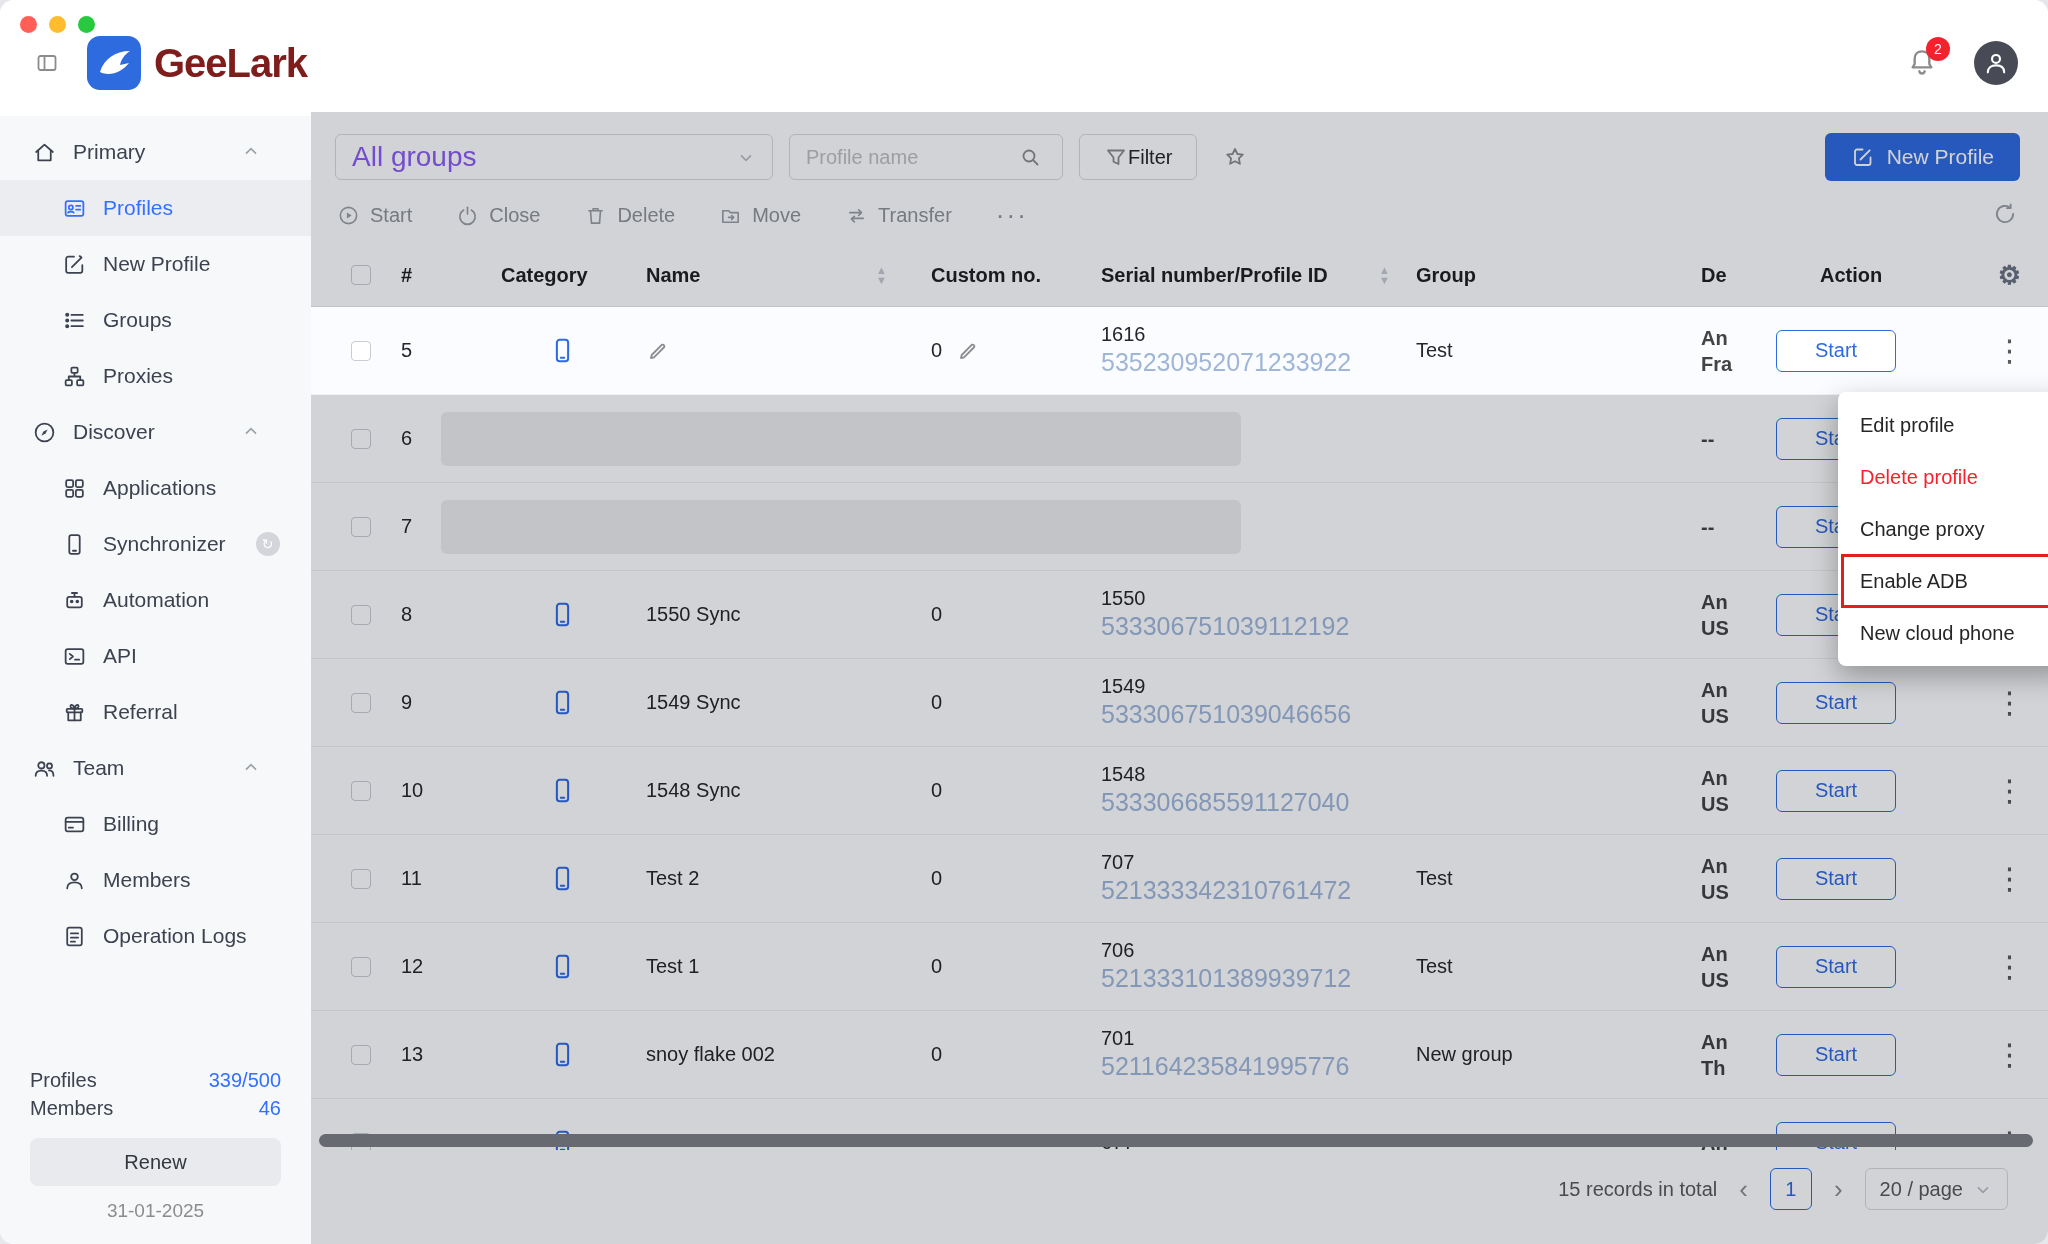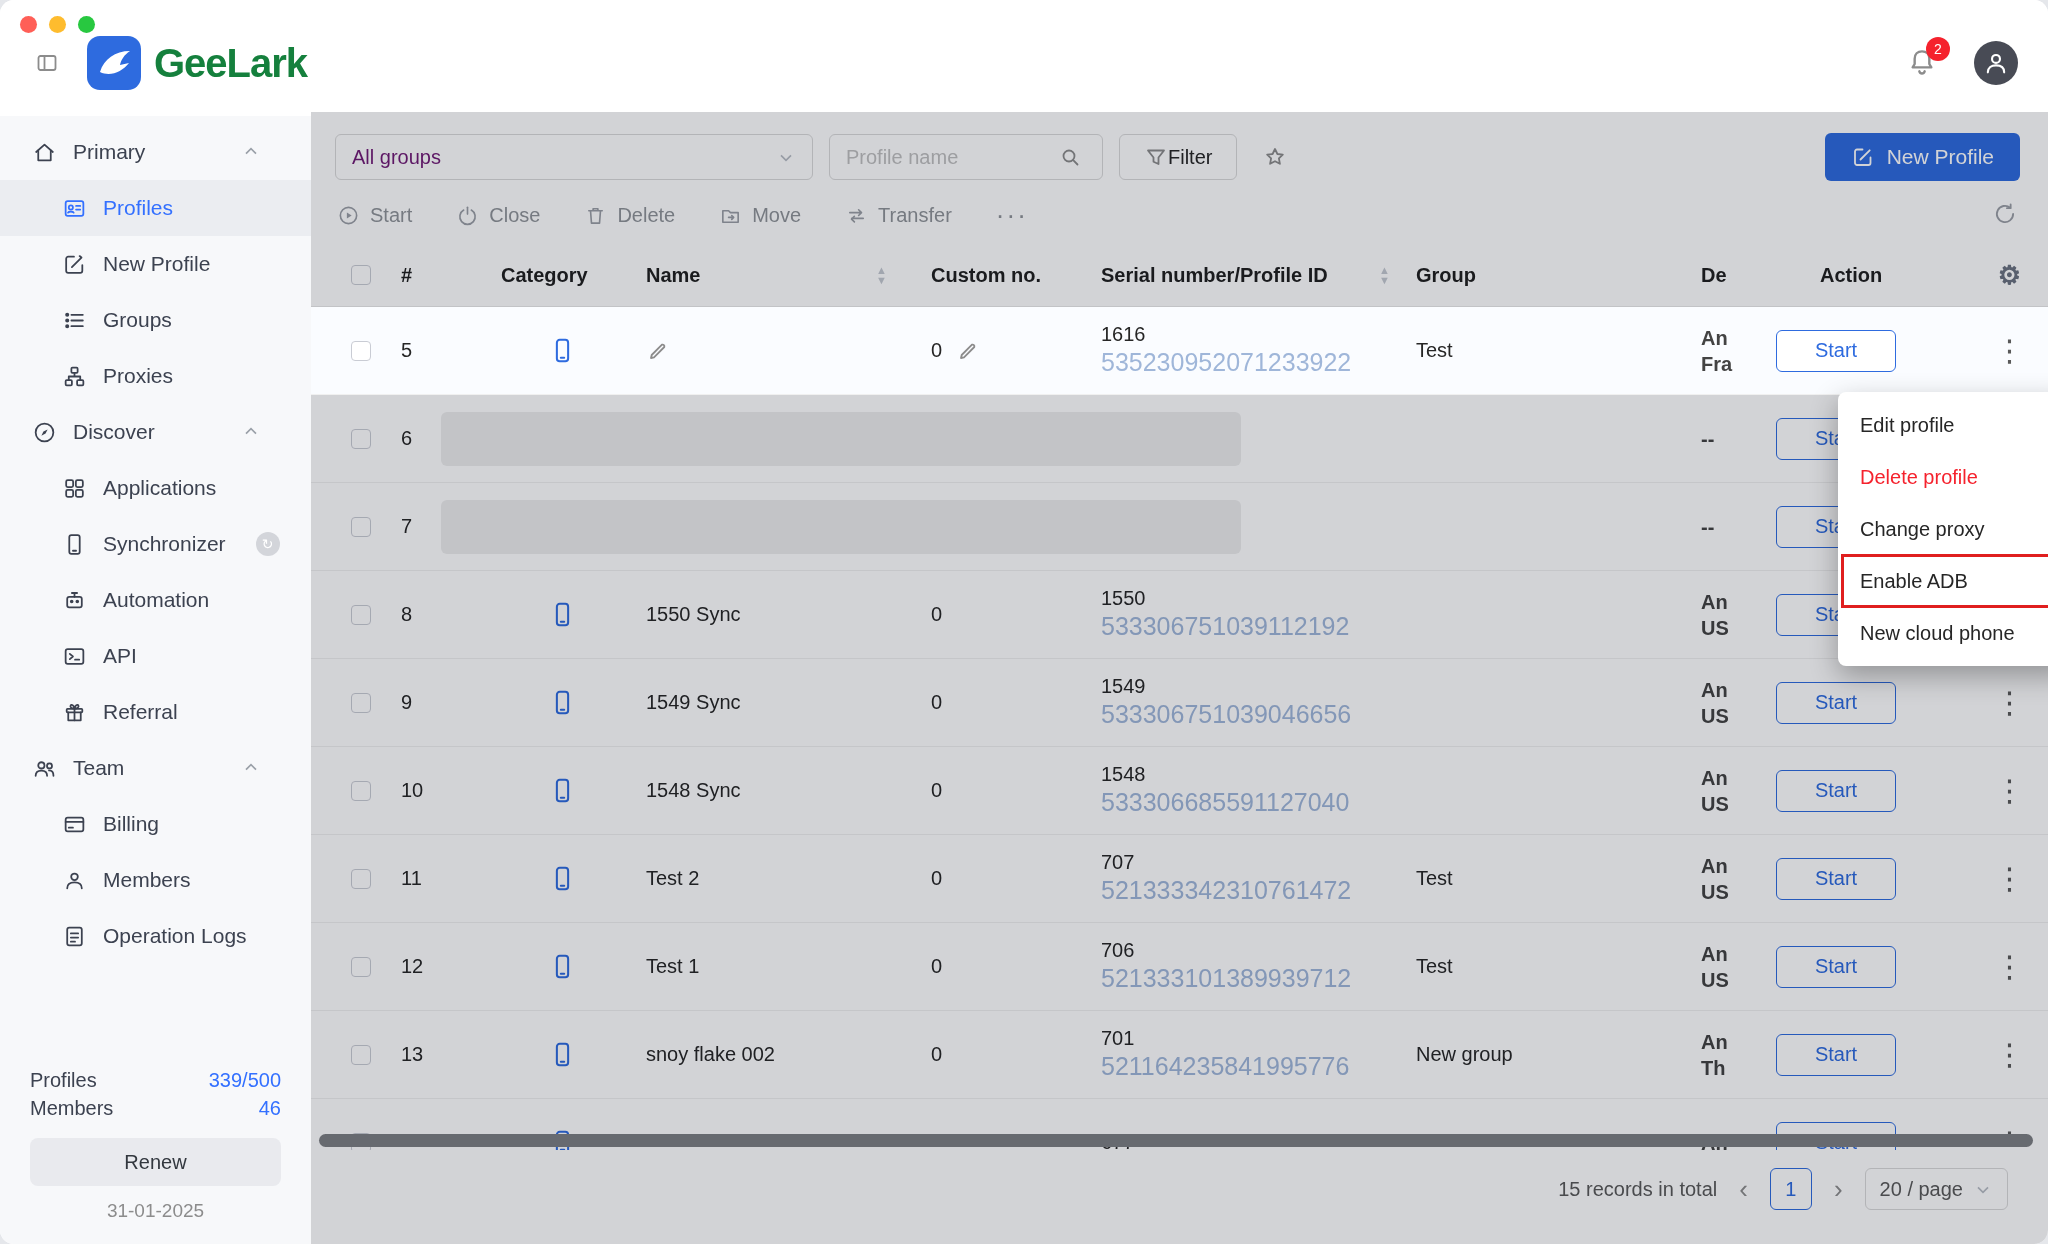--- a/index.html
+++ b/index.html
@@ -9,21 +9,21 @@
   
   .traffic { position:absolute; top:16px; left:20px; display:flex; gap:12px; z-index:90; }
   .dot { width:17px; height:17px; border-radius:50%; }
   .dot.red{background:#ff5f57;} .dot.yellow{background:#febc2e;} .dot.green{background:#28c840;}
 
   
   .header { position:absolute; top:0; left:0; right:0; height:112px; background:#fff; display:flex; align-items:center; padding:14px 30px 0 30px; }
   .collapse-btn { width:34px; height:34px; display:flex; align-items:center; justify-content:center; color:#8c8c8c; margin-right:22px; background:none; border:none; }
   .brand { display:flex; align-items:center; gap:12px; }
   .brand-mark { width:56px; height:56px; }
-  .brand-name { font-size:40px; font-weight:800; color:#15803d; letter-spacing:-1px; }
+  .brand-name { font-size:40px; font-weight:800; color:#7f1d1d; letter-spacing:-1px; }
   .header-right { margin-left:auto; display:flex; align-items:center; gap:34px; }
   .bell-wrap { position:relative; width:36px; height:36px; color:#4b5563; background:none; border:none; }
   .badge { position:absolute; top:-8px; right:-10px; min-width:24px; height:24px; padding:0 5px; background:#f5222d; color:#fff; border-radius:12px; font-size:14px; display:flex; align-items:center; justify-content:center; }
   .avatar { width:44px; height:44px; border-radius:50%; background:#484b55; display:flex; align-items:center; justify-content:center; border:none; }
 
   
   .sidebar { position:absolute; top:116px; left:0; width:311px; bottom:0; background:#f7f8fa; display:flex; flex-direction:column; padding-top:8px; }
   .s-section, .s-item { display:flex; align-items:center; gap:16px; height:56px; font-size:21px; color:#3c4250; cursor:default; }
   .s-section { padding:0 0 0 32px; }
   .s-item { padding:0 0 0 62px; }
@@ -36,21 +36,21 @@
   .u-val { color:#3370ff; }
   .renew { display:block; width:100%; height:48px; margin:16px 0 14px; background:#e9eaee; border:none; border-radius:8px; font-size:20px; color:#33383f; font-family:inherit; }
   .s-date { text-align:center; color:#8c8c8c; font-size:19px; }
 
   
   .content { position:absolute; top:112px; left:311px; right:0; bottom:0; background:#fff; }
   .dim { position:absolute; inset:0; background:rgba(8,12,26,0.18); z-index:50; pointer-events:none; }
 
   
   .filterbar { position:absolute; top:0; left:0; right:0; height:74px; display:flex; align-items:center; gap:16px; padding:16px 28px 0 24px; }
-  .gl-select { width:478px; height:46px; border:1px solid #d9d9d9; border-radius:6px; background:#fff; display:flex; align-items:center; padding:0 16px; font-size:20px; color:#701a75; }
+  .gl-select { width:438px; height:46px; border:1px solid #d9d9d9; border-radius:6px; background:#fff; display:flex; align-items:center; padding:0 16px; font-size:28px; color:#8b5cf6; }
   .dd-chev { width:20px; height:20px; stroke:#b7bcc4; fill:none; stroke-width:2; margin-left:auto; }
   .searchbox { width:274px; height:46px; border:1px solid #d9d9d9; border-radius:6px; background:#fff; display:flex; align-items:center; padding:0 20px 0 16px; }
   .searchbox input { flex:1; border:none; outline:none; font-size:20px; font-family:inherit; color:#262626; min-width:0; background:transparent; }
   .searchbox input::placeholder { color:#bfbfbf; }
   .ic { width:24px; height:24px; stroke:#8c8c8c; fill:none; stroke-width:1.8; stroke-linecap:round; stroke-linejoin:round; }
   .filter-btn { height:46px; padding:0 24px; border:1px solid #d9d9d9; border-radius:6px; background:#fff; display:flex; align-items:center; gap:0; font-size:20px; color:#262626; font-family:inherit; }
   .star-btn { width:44px; height:44px; background:none; border:none; display:flex; align-items:center; justify-content:center; }
   .new-profile-btn { margin-left:auto; height:48px; padding:0 26px; background:#2e6bdf; color:#fff; border:none; border-radius:6px; display:flex; align-items:center; gap:12px; font-size:21px; font-family:inherit; }
   .ic-w { width:24px; height:24px; stroke:#fff; fill:none; stroke-width:1.8; stroke-linecap:round; stroke-linejoin:round; }
 

